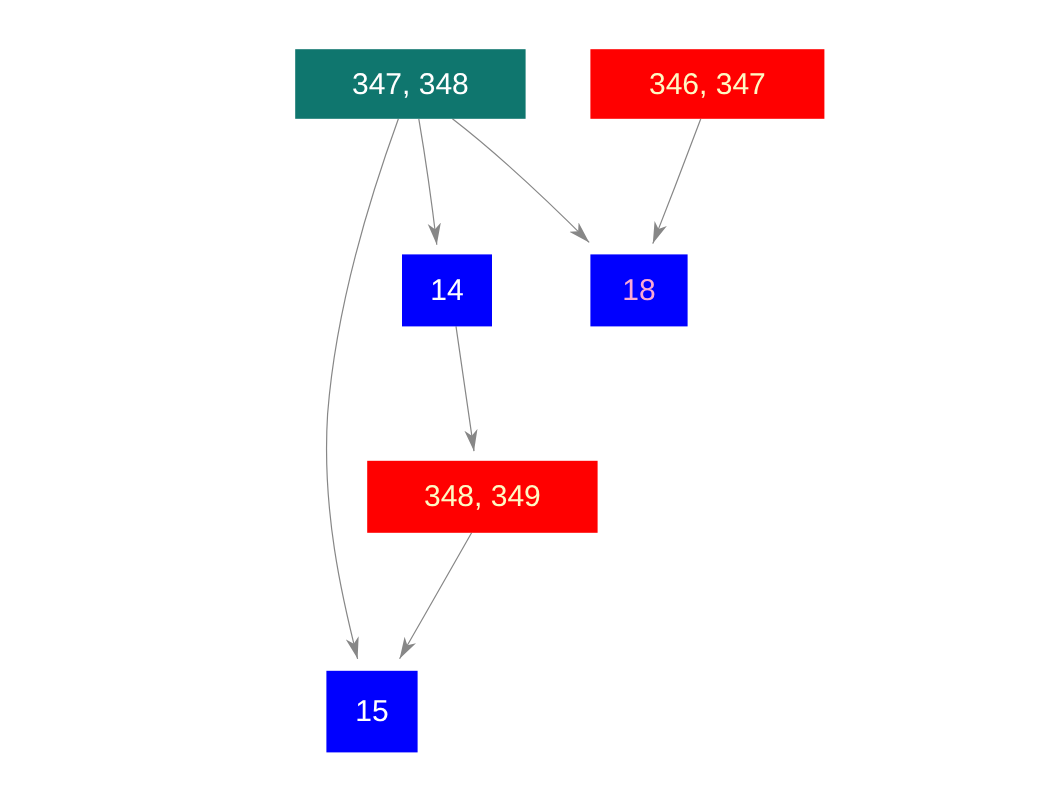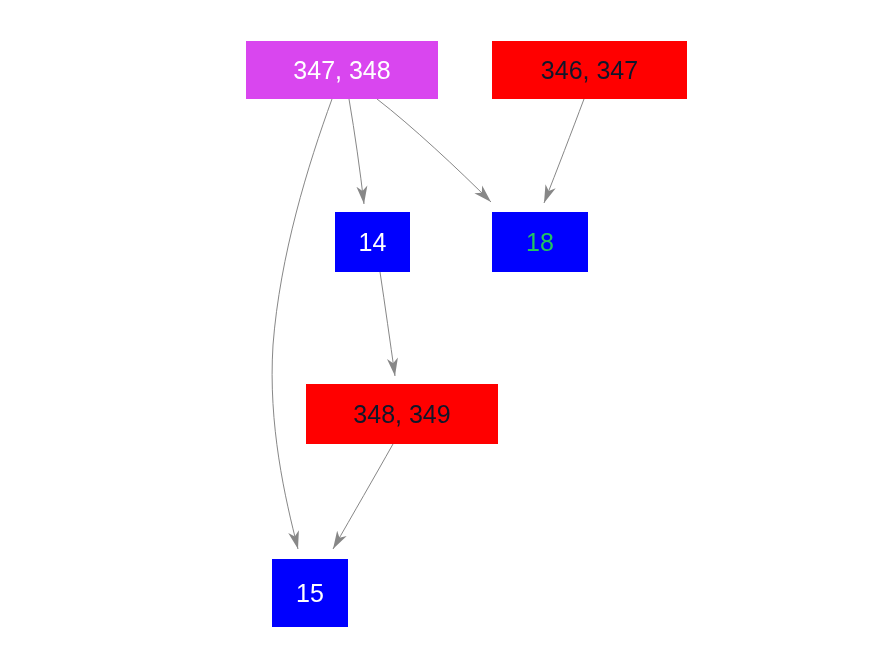--- a/index.html
+++ b/index.html
@@ -45,32 +45,32 @@
     <g id="edge-group">
         <path d="M349,99 C355,134 360,170 364,204" fill="none" stroke="#878787" stroke-width="1" marker-end="url(#arrow)"></path>
         <path d="M377,99 C412,126 458,169 491,202" fill="none" stroke="#878787" stroke-width="1" marker-end="url(#arrow)"></path>
         <path d="M584,99 C572,131 557,170 544,203" fill="none" stroke="#878787" stroke-width="1" marker-end="url(#arrow)"></path>
         <path d="M332,99 C308,165 280,255 273,345 C268,425 285,498 298,549" fill="none" stroke="#878787" stroke-width="1" marker-end="url(#arrow)"></path>
         <path d="M380,272 C385,305 390,341 395,376" fill="none" stroke="#878787" stroke-width="1" marker-end="url(#arrow)"></path>
         <path d="M393,444 C375,476 353,514 333,549" fill="none" stroke="#878787" stroke-width="1" marker-end="url(#arrow)"></path>
       </g>
   </svg>
   <div id="nodes-layer">
-      <div class="node" style="left: 246px; top: 41px; width: 192px; height: 58px; background: #d946ef; color: rgb(255, 255, 255);">
+      <div class="node" style="left: 246px; top: 41px; width: 192px; height: 58px; background: #0f766e; color: rgb(255, 255, 255);">
         <span>347, 348</span>
       </div>
-      <div class="node" style="left: 492px; top: 41px; width: 195px; height: 58px; background: rgb(255, 0, 0); color: #0f172a;">
+      <div class="node" style="left: 492px; top: 41px; width: 195px; height: 58px; background: rgb(255, 0, 0); color: #fef9c3;">
         <span>346, 347</span>
       </div>
       <div class="node" style="left: 335px; top: 212px; width: 75px; height: 60px; background: rgb(0, 0, 255); color: rgb(255, 255, 255);">
         <span>14</span>
       </div>
-      <div class="node" style="left: 492px; top: 212px; width: 96px; height: 60px; background: rgb(0, 0, 255); color: #22c55e;">
+      <div class="node" style="left: 492px; top: 212px; width: 81px; height: 60px; background: rgb(0, 0, 255); color: #f9a8d4;">
         <span>18</span>
       </div>
-      <div class="node" style="left: 306px; top: 384px; width: 192px; height: 60px; background: rgb(255, 0, 0); color: #0f172a;">
+      <div class="node" style="left: 306px; top: 384px; width: 192px; height: 60px; background: rgb(255, 0, 0); color: #fef9c3;">
         <span>348, 349</span>
       </div>
       <div class="node" style="left: 272px; top: 559px; width: 76px; height: 68px; background: rgb(0, 0, 255); color: rgb(255, 255, 255);">
         <span>15</span>
       </div>
     </div>
 </div>
 
 </body></html>

